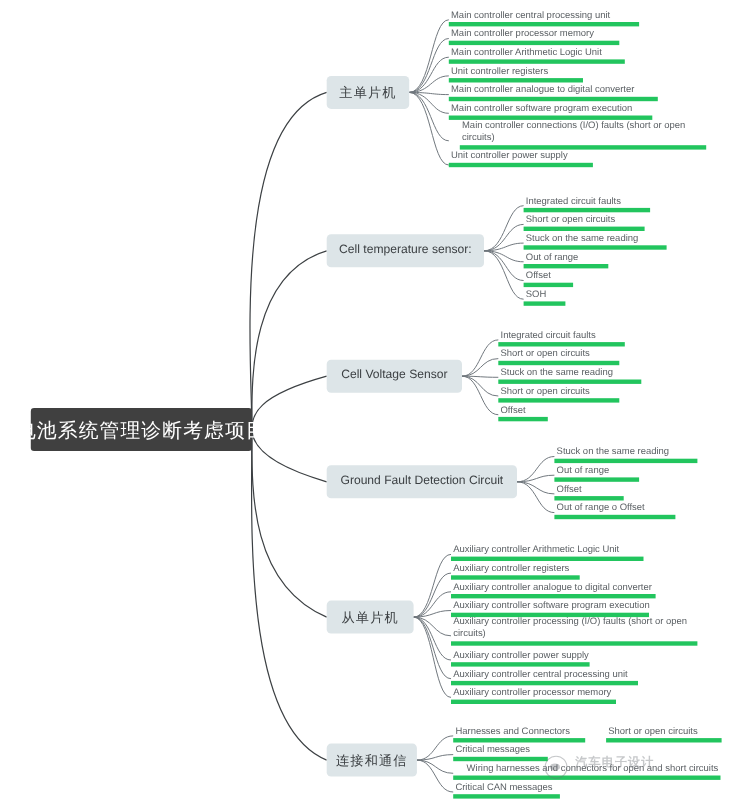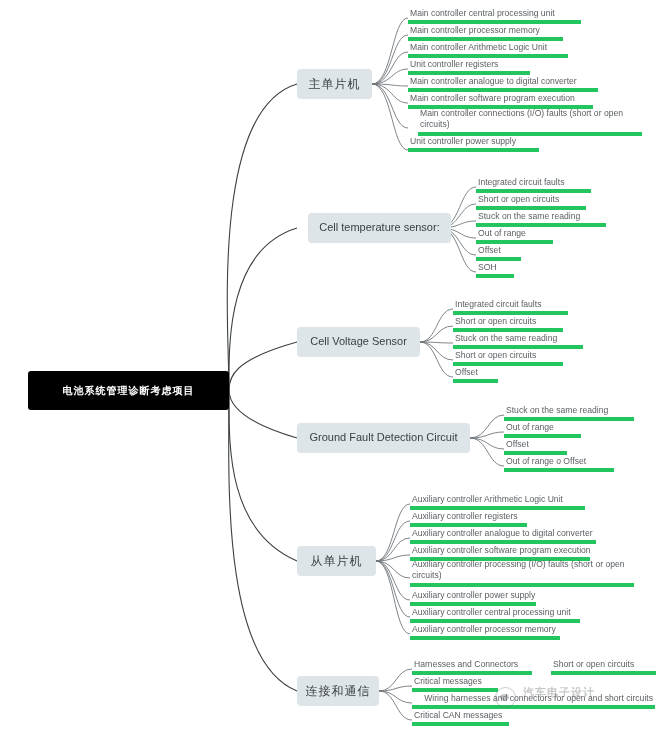--- a/index.html
+++ b/index.html
@@ -24,25 +24,25 @@
     display:flex;
     align-items:center;
     justify-content:center;
     padding:6px 10px;
     white-space:nowrap;
   }
   .node.cn{font-size:12px;letter-spacing:1px;}
 
   .root{
     position:absolute;
-    background:#000000;
+    background:#404040;
     border-radius:3px;
     color:#ffffff;
-    font-weight:bold;
-    font-size:10px;
+    font-weight:normal;
+    font-size:18px;
     letter-spacing:1px;
     display:flex;align-items:center;justify-content:center;
     white-space:nowrap;
     box-sizing:border-box;
   }
 
   .leaf{
     position:absolute;
     color:#5a5f63;
     font-size:8.6px;
@@ -147,21 +147,21 @@
   </div>
   <div class="leaf" style="left:408px;top:8px;width:173px;">Main controller central processing unit</div>
   <div class="leaf" style="left:408px;top:25px;width:155px;">Main controller processor memory</div>
   <div class="leaf" style="left:408px;top:42px;width:160px;">Main controller Arithmetic Logic Unit</div>
   <div class="leaf" style="left:408px;top:59px;width:122px;">Unit controller registers</div>
   <div class="leaf" style="left:408px;top:76px;width:190px;">Main controller analogue to digital converter</div>
   <div class="leaf" style="left:408px;top:93px;width:185px;">Main controller software program execution</div>
   <div class="leaf wrap" style="left:408px;top:108px;width:224px;margin-left:10px;">Main controller connections (I/O) faults (short or open circuits)</div>
   <div class="leaf" style="left:408px;top:136px;width:131px;">Unit controller power supply</div>
 
-  <div class="node" style="left:297px;top:213px;width:143px;height:30px;margin-left:11px;">
+  <div class="node" style="left:297px;top:213px;width:143px;height:30px;">
     <span>Cell temperature sensor:</span>
   </div>
   <div class="leaf" style="left:476px;top:177px;width:115px;">Integrated circuit faults</div>
   <div class="leaf" style="left:476px;top:194px;width:110px;">Short or open circuits</div>
   <div class="leaf" style="left:476px;top:211px;width:130px;">Stuck on the same reading</div>
   <div class="leaf" style="left:476px;top:228px;width:77px;">Out of range</div>
   <div class="leaf" style="left:476px;top:245px;width:45px;">Offset</div>
   <div class="leaf" style="left:476px;top:262px;width:38px;">SOH</div>
 
   <div class="node" style="left:297px;top:327px;width:123px;height:30px;">

